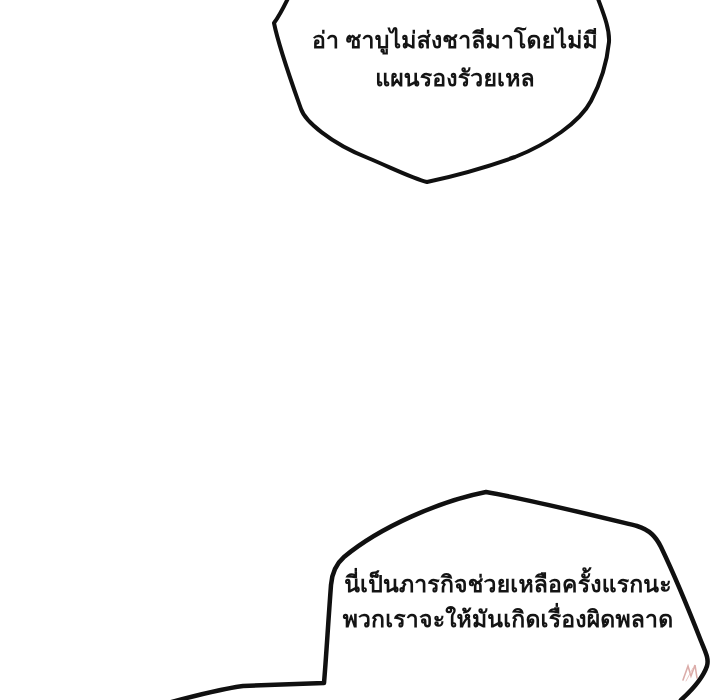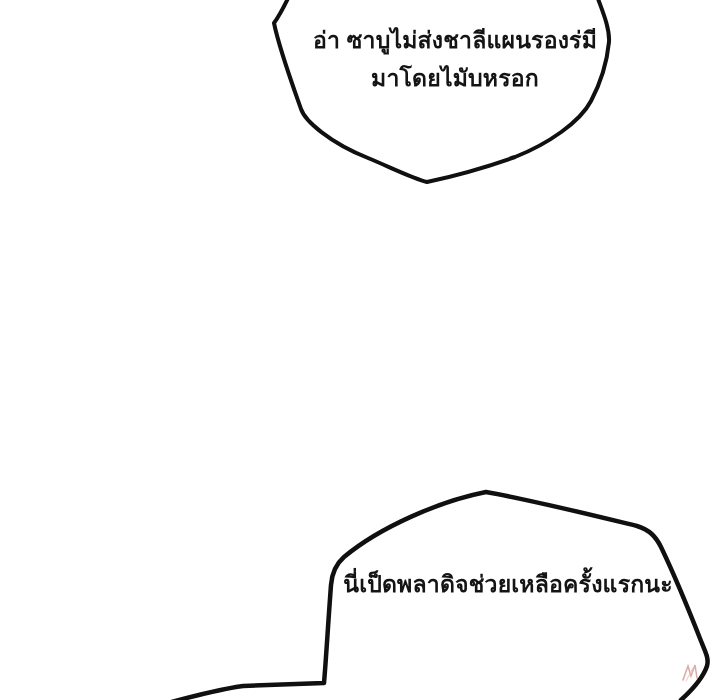--- a/index.html
+++ b/index.html
@@ -77,21 +77,22 @@
              C 703 678, 692 690, 681 700
              L 676 708" fill="#ffffff" stroke="#101010" stroke-width="4.5" stroke-linejoin="round" stroke-linecap="round"></path>
 
     <g opacity="0.5">
       <path d="M 683 680 L 688 666 L 691 676 L 695 665 L 697 678" fill="none" stroke="#b85b55" stroke-width="1.6" stroke-linecap="round"></path>
       <path d="M 686 681 L 693 668" fill="none" stroke="#d28a84" stroke-width="1" stroke-linecap="round"></path>
     </g>
   </svg>
 
   <div class="bubble-text top">
-    <span class="line">อ่า ซาบูไม่ส่งชาลีแผนรองร่มี</span>
-    <span class="line">มาโดยไมับหรอก</span>
+    <span class="line">อ่า ซาบูไม่ส่งชาลีมาโดยไม่มี</span>
+    <span class="line">แผนรองรัวยเหล</span>
   </div>
 
   <div class="bubble-text bottom">
-    <span class="line">นี่เป็ดพลาดิจช่วยเหลือครั้งแรกนะ</span>
+    <span class="line">นี่เป็นภารกิจช่วยเหลือครั้งแรกนะ</span>
+    <span class="line">พวกเราจะให้มันเกิดเรื่องผิดพลาด</span>
   </div>
 
 </div>
 
 </body></html>

